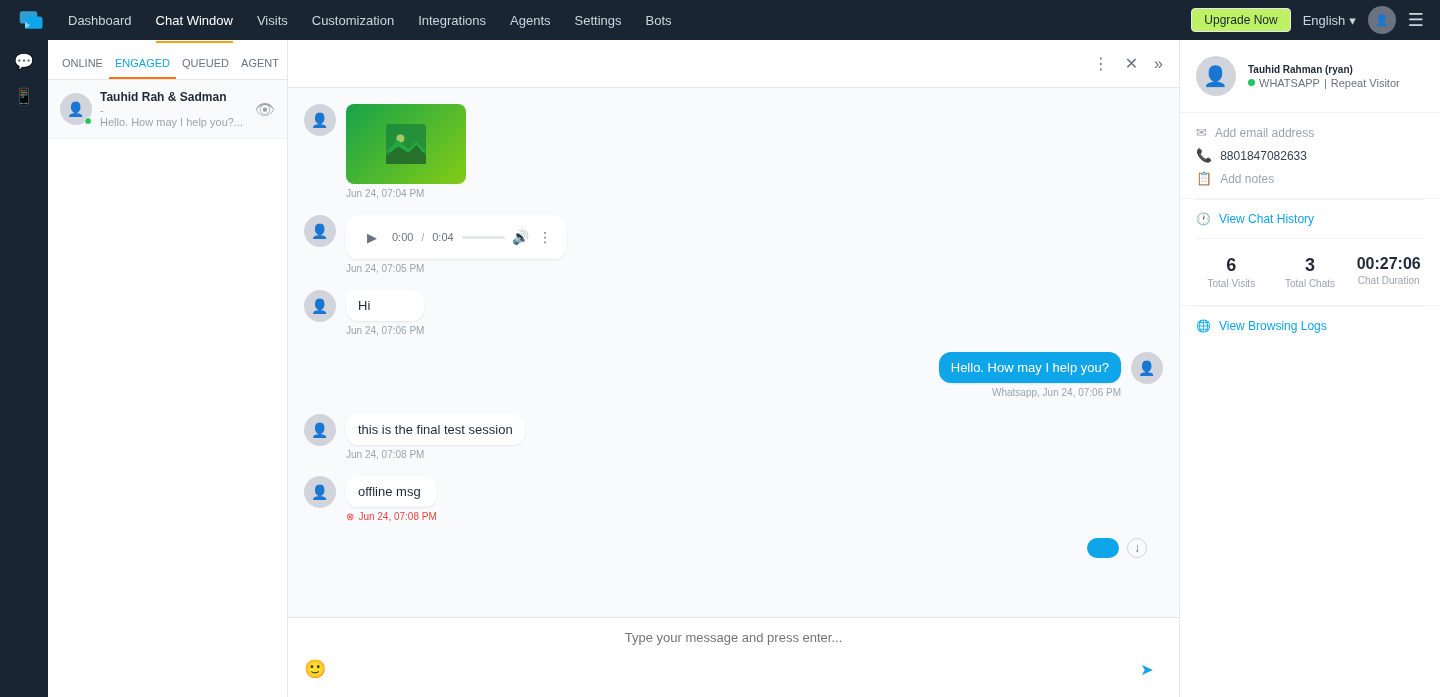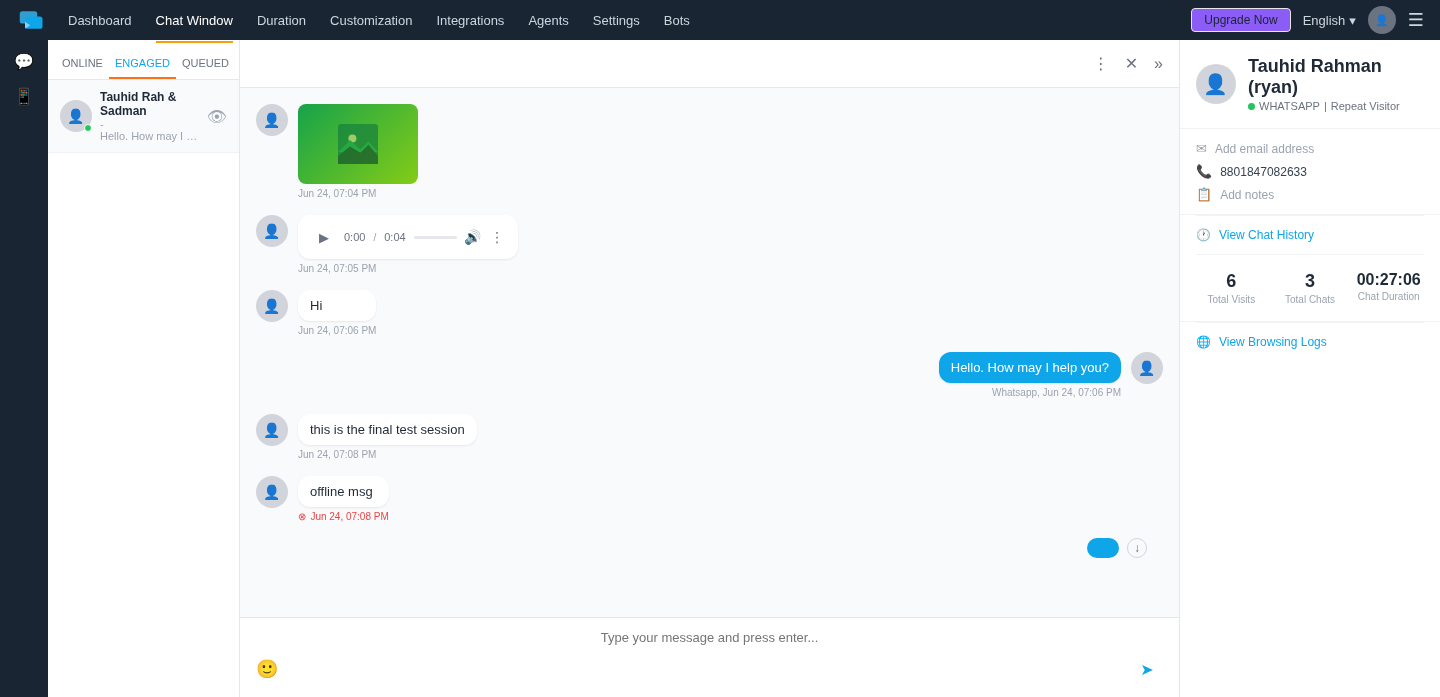--- a/index.html
+++ b/index.html
@@ -39,21 +39,21 @@
       content: '';
       position: absolute;
       bottom: -11px;
       left: 0; right: 0;
       height: 2px;
       background: #f59e0b;
     }
     .nav-right { display: flex; align-items: center; gap: 12px; }
     .upgrade-btn {
       border: 1px solid #e5e7eb;
-      background: #8b5cf6;
+      background: #bef264;
       color: #1a2533;
       padding: 4px 12px;
       border-radius: 4px;
       font-size: 12px;
       cursor: pointer;
       font-weight: 500;
     }
     .lang-btn {
       color: #cdd5df;
       font-size: 13px;
@@ -90,21 +90,21 @@
     }
     .icon-sidebar .sidebar-icon {
       color: #6b7280;
       font-size: 16px;
       cursor: pointer;
     }
     .icon-sidebar .sidebar-icon.active { color: #38bdf8; }
 
     
     .chat-list-panel {
-      width: 192px;
+      width: 240px;
       background: #fff;
       border-right: 1px solid #e5e7eb;
       display: flex;
       flex-direction: column;
     }
     .chat-list-tabs {
       display: flex;
       border-bottom: 1px solid #e5e7eb;
       padding: 0 8px;
       height: 40px;
@@ -327,21 +327,21 @@
     }
     .visitor-avatar {
       width: 40px; height: 40px;
       border-radius: 50%;
       background: #d1d5db;
       flex-shrink: 0;
       display: flex; align-items: center; justify-content: center;
       color: #9ca3af;
       font-size: 20px;
     }
-    .visitor-name { font-size: 18px; font-weight: 600; color: #1f2937; }
+    .visitor-name { font-size: 10px; font-weight: 600; color: #1f2937; }
     .visitor-status { font-size: 11px; color: #6b7280; margin-top: 2px; display: flex; align-items: center; gap: 4px; }
     .visitor-status .green-dot { width: 7px; height: 7px; border-radius: 50%; background: #22c55e; }
 
     .visitor-info-section {
       padding: 12px 16px;
       border-bottom: 1px solid #f0f2f5;
       display: flex;
       flex-direction: column;
       gap: 8px;
     }
@@ -410,21 +410,21 @@
   <div class="logo">
     <svg viewBox="0 0 32 32" fill="none">
       <rect x="2" y="6" width="20" height="14" rx="3" fill="#38bdf8" opacity="0.8"></rect>
       <rect x="8" y="12" width="20" height="14" rx="3" fill="#0ea5e9"></rect>
       <path d="M8 18 L14 22 L8 26" fill="#fff" opacity="0.5"></path>
     </svg>
   </div>
   <div class="nav-links">
     <a class="nav-link">Dashboard</a>
     <a class="nav-link active">Chat Window</a>
-    <a class="nav-link">Duration</a>
+    <a class="nav-link">Visits</a>
     <a class="nav-link">Customization</a>
     <a class="nav-link">Integrations</a>
     <a class="nav-link">Agents</a>
     <a class="nav-link">Settings</a>
     <a class="nav-link">Bots</a>
   </div>
   <div class="nav-right">
     <button class="upgrade-btn">Upgrade Now</button>
     <div class="lang-btn">
       <span>English</span>

